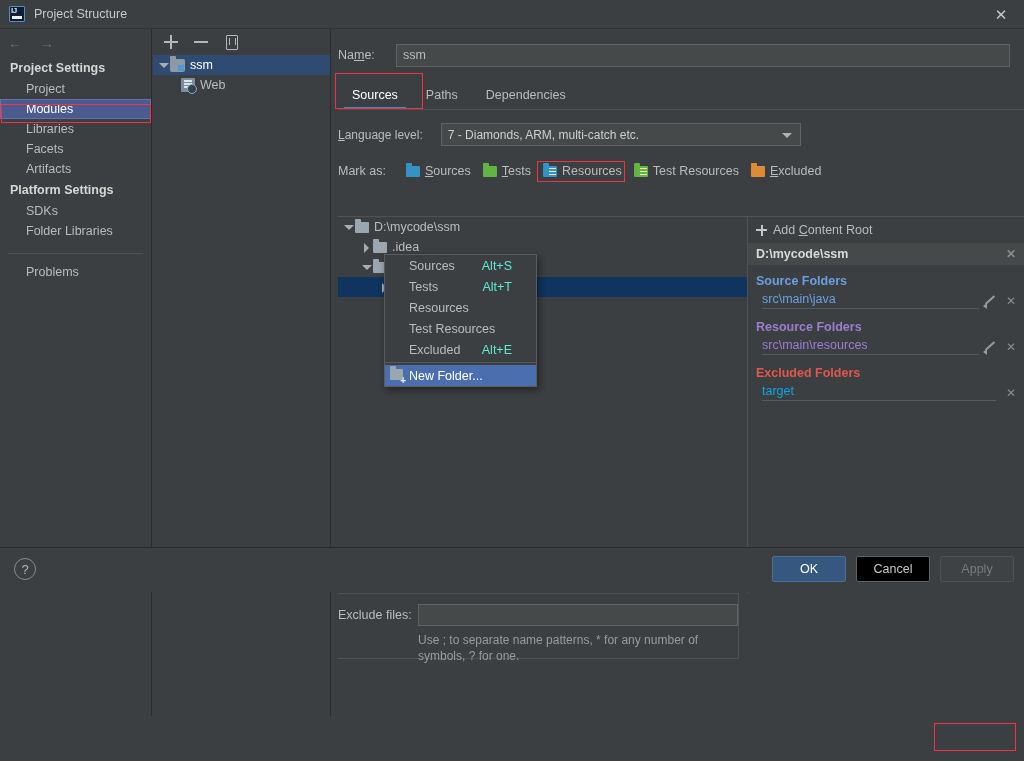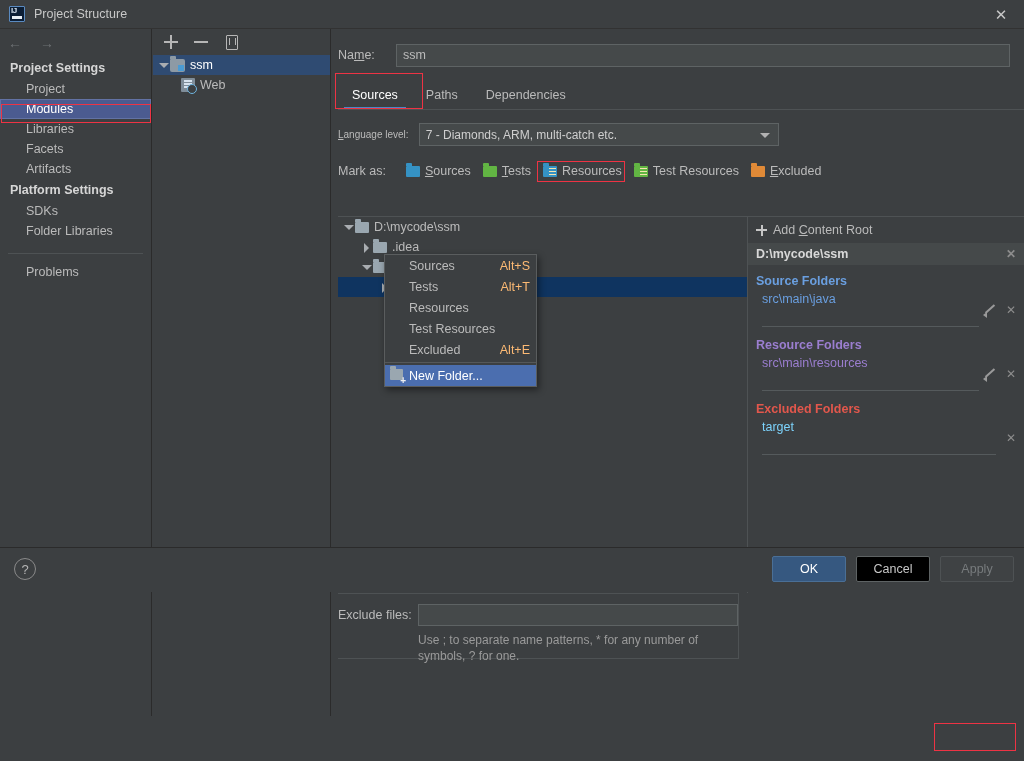--- a/index.html
+++ b/index.html
@@ -152,21 +152,21 @@
   .tab.active::after {
     content: ""; position: absolute; left: 6px; right: 6px; bottom: 0;
     height: 2px; background: #4a88c7;
   }
   .tabs-underline {
     margin: 0 0 0 6px; height: 1px; background: #4e5254;
   }
 
   
   .lang-row { display: flex; align-items: center; margin: 13px 0 0 6px; }
-  .lang-label { font-size: 10px; color: #bbbbbb; margin-right: 10px; }
+  .lang-label { font-size: 12px; color: #bbbbbb; margin-right: 18px; }
   .lang-select {
     width: 360px; height: 23px; background: #45494a; border: 1px solid #5e6364;
     display: flex; align-items: center; padding: 0 6px; color: #cfcfcf; font-size: 12px;
     position: relative; cursor: pointer;
   }
   .caret-dn {
     position: absolute; right: 8px; top: 9px;
     border-left: 5px solid transparent; border-right: 5px solid transparent;
     border-top: 5px solid #b2b2b2;
   }
@@ -236,26 +236,26 @@
   }
   .xmark { color: #8d8d8d; font-size: 12px; cursor: pointer; padding-left: 6px; }
   .fgroup-title { font-weight: bold; font-size: 12.5px; padding: 9px 0 3px 8px; }
   .fg-source { color: #6a9fe0; }
   .fg-resource { color: #9b7ed0; }
   .fg-excluded { color: #e2574c; }
   .frow {
     display: flex; align-items: center; padding: 1px 8px 2px 14px; gap: 4px;
   }
   .fpath {
-    flex: 1; font-size: 12.5px; border-bottom: 1px solid #555a5c; padding-bottom: 20px;
+    flex: 1; font-size: 12.5px; border-bottom: 1px solid #555a5c; padding-bottom: 2px;
     white-space: nowrap; overflow: hidden;
   }
   .p-source { color: #6a9fe0; }
   .p-resource { color: #9b7ed0; }
-  .p-excluded { color: #7dd3fc; }
+  .p-excluded { color: #0ea5e9; }
   .pencil {
     width: 13px; height: 13px; position: relative; flex: none; cursor: pointer;
   }
   .pencil::before {
     content: ""; position: absolute; left: 1px; top: 5px; width: 12px; height: 2px;
     background: #9a9a9a; transform: rotate(-42deg);
   }
   .pencil::after {
     content: ""; position: absolute; left: 0px; top: 9px;
     border-top: 3px solid transparent; border-bottom: 3px solid transparent;
@@ -302,21 +302,21 @@
   
   .ctxmenu {
     position: absolute; left: 384px; top: 254px; width: 153px;
     background: #3c3f41; border: 1px solid #5a5d5e;
     box-shadow: 2px 3px 7px rgba(0,0,0,0.45); z-index: 40;
   }
   .mi {
     height: 21px; display: flex; align-items: center; font-size: 12.5px;
     color: #bbbbbb; padding-left: 24px; position: relative; cursor: pointer;
   }
-  .mi .acc { margin-left: auto; padding-right: 6px; color: #fdba74; }
+  .mi .acc { margin-left: auto; padding-right: 24px; color: #5eead4; }
   .mi.hl { background: #4b6eaf; color: #ffffff; }
   .mi-sep { height: 1px; background: #55585a; margin: 2px 0; }
   .ic-newfolder {
     position: absolute; left: 5px; top: 4px; width: 13px; height: 11px;
     background: #9aa7b0; border-radius: 1px;
   }
   .ic-newfolder::before {
     content: ""; position: absolute; left: 0; top: -3px; width: 6px; height: 3px;
     background: #9aa7b0; border-radius: 1px 1px 0 0;
   }

